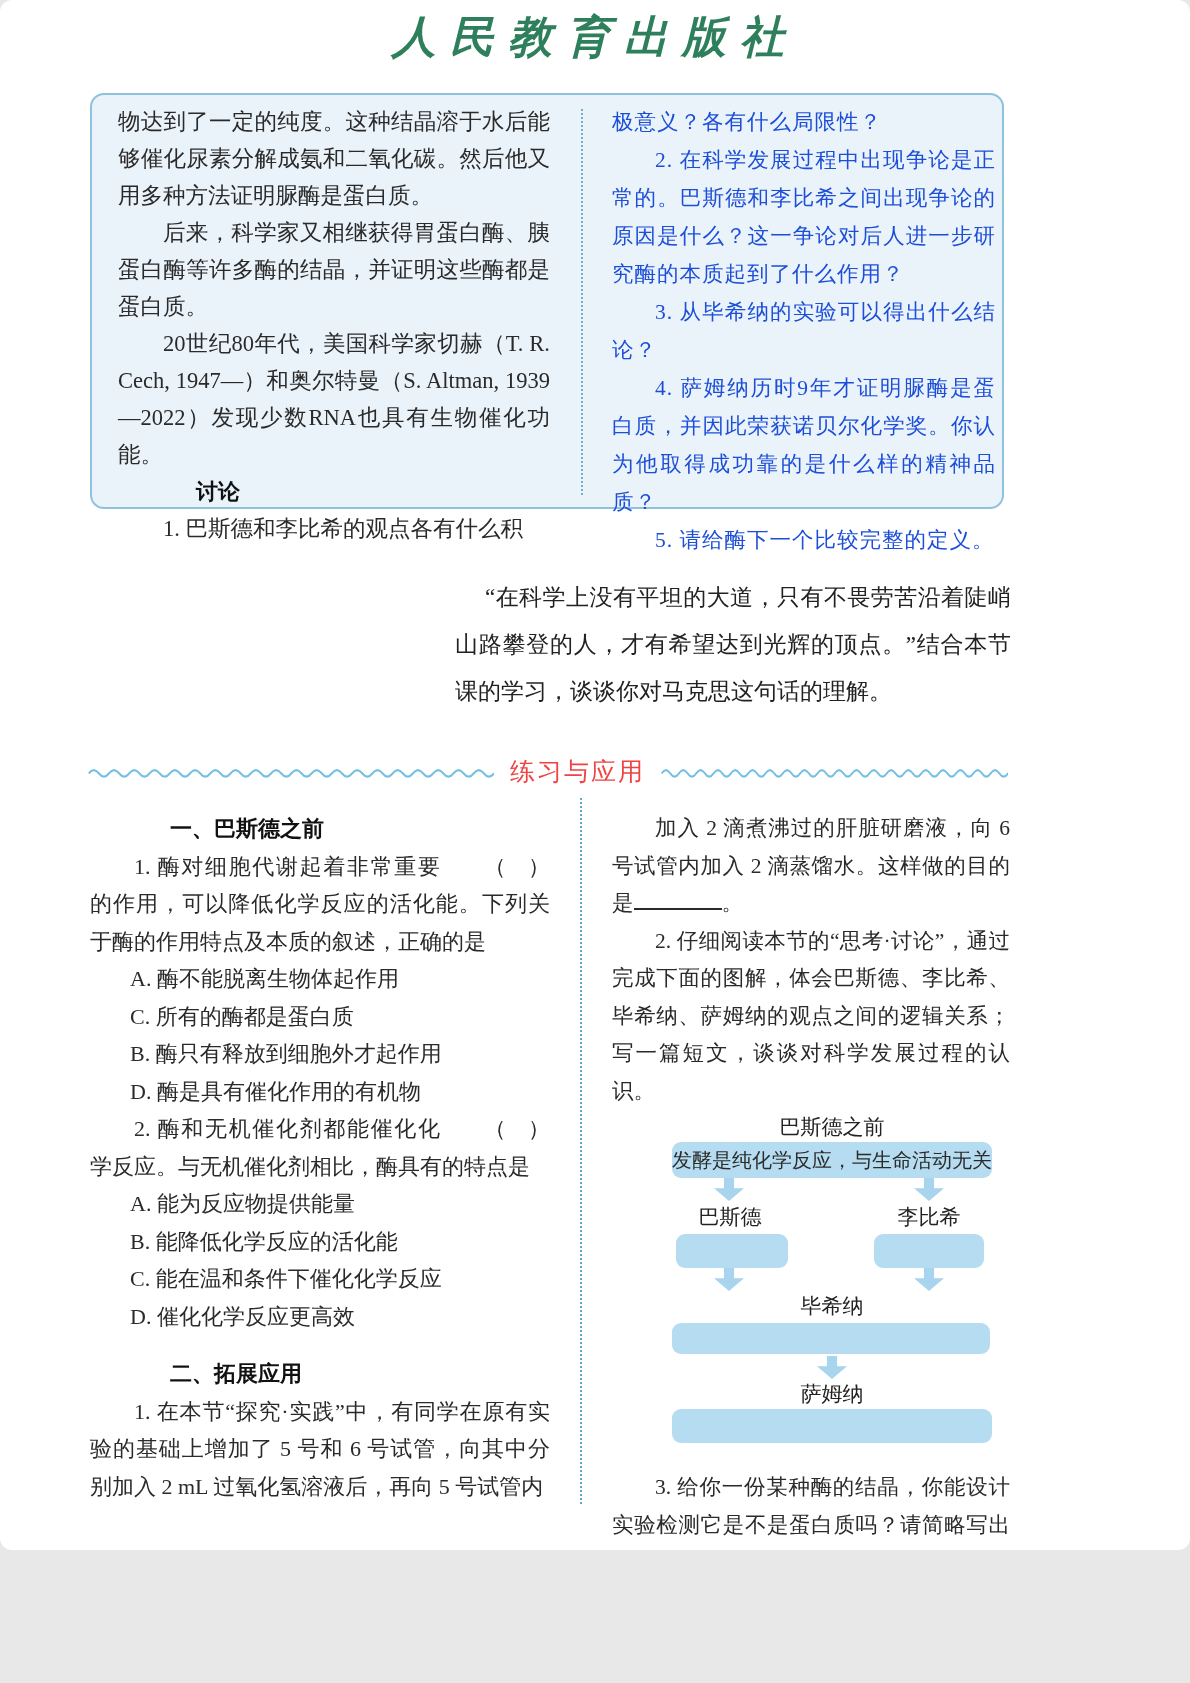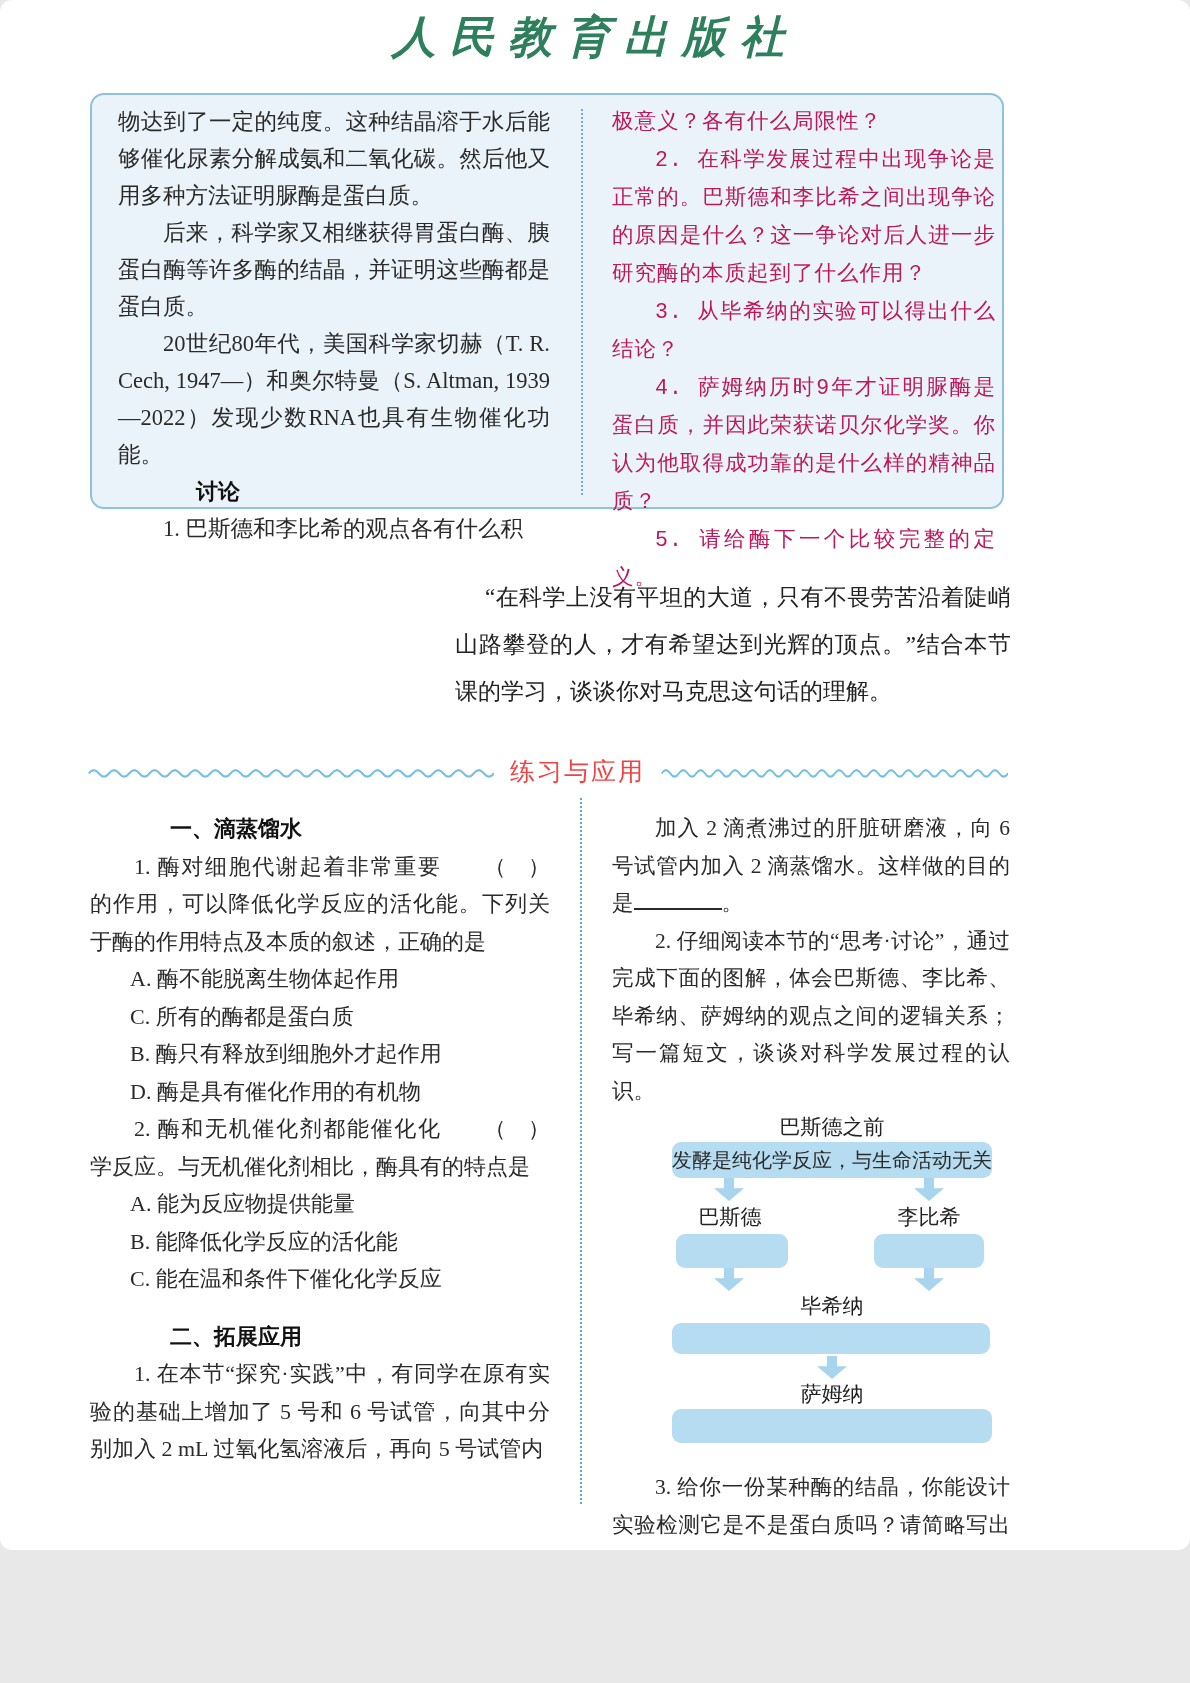--- a/index.html
+++ b/index.html
@@ -10,21 +10,21 @@
   .logo{position:absolute;left:0;width:100%;text-align:center;color:#2e7f5c;
         font-style:italic;font-weight:bold;font-family:"DejaVu Serif","Liberation Serif",serif;}
   .logo-top{top:8px;font-size:44px;letter-spacing:14px;}
   .logo-bottom{top:1624px;font-size:34px;letter-spacing:11px;}
 
   
   .dbox{position:absolute;left:90px;top:93px;width:914px;height:416px;background:#eaf3fa;
         border:2px solid #8fc2dc;border-radius:14px;box-sizing:border-box;}
   .dbox-left{position:absolute;left:26px;top:8px;width:432px;font-size:22.5px;line-height:37px;}
   .dbox-right{position:absolute;left:520px;top:8px;width:384px;font-size:21.5px;line-height:38px;
-        letter-spacing:1px;color:#be185d;font-family:Liberation Mono, monospace;}
+        letter-spacing:1px;color:#1d4ed8;}
   .dbox-divider{position:absolute;left:489px;top:14px;height:386px;border-left:2px dotted #6fb0d2;}
   .dbox p{margin:0;text-indent:2em;text-align:justify;}
   p.noind{text-indent:0;}
   .box-heading{margin:0;padding-left:34px;font-family:"Liberation Sans","DejaVu Sans",sans-serif;
         font-weight:bold;font-size:22px;color:#111;line-height:37px;}
 
   
   .quote{position:absolute;left:455px;top:574px;width:556px;font-size:23px;line-height:47px;
         text-align:justify;text-indent:30px;margin:0;color:#222;}
 
@@ -111,30 +111,31 @@
     <svg class="wave wave-left" viewBox="0 0 561 14" preserveAspectRatio="none">
       <path fill="none" stroke="#74c0e2" stroke-width="2.4" d="M1 9 q7 -7 14 0 t14 0 t14 0 t14 0 t14 0 t14 0 t14 0 t14 0 t14 0 t14 0 t14 0 t14 0 t14 0 t14 0 t14 0 t14 0 t14 0 t14 0 t14 0 t14 0 t14 0 t14 0 t14 0 t14 0 t14 0 t14 0 t14 0 t14 0 t14 0 t14 0 t14 0 t14 0 t14 0 t14 0 t14 0 t14 0 t14 0 t14 0 t14 0 t14 0"></path>
     </svg>
     <div class="ptitle">练习与应用</div>
     <svg class="wave wave-right" viewBox="0 0 561 14" preserveAspectRatio="none">
       <path fill="none" stroke="#74c0e2" stroke-width="2.4" d="M1 9 q7 -7 14 0 t14 0 t14 0 t14 0 t14 0 t14 0 t14 0 t14 0 t14 0 t14 0 t14 0 t14 0 t14 0 t14 0 t14 0 t14 0 t14 0 t14 0 t14 0 t14 0 t14 0 t14 0 t14 0 t14 0 t14 0 t14 0 t14 0 t14 0 t14 0 t14 0 t14 0 t14 0 t14 0 t14 0 t14 0 t14 0 t14 0 t14 0 t14 0 t14 0"></path>
     </svg>
   </div>
 
   <div class="pleft">
-    <p class="sec-heading">一、滴蒸馏水</p>
+    <p class="sec-heading">一、巴斯德之前</p>
     <p><span class="bracket">（　）</span><span>1. 酶对细胞代谢起着非常重要的作用，可以降低化学反应的活化能。下列关于酶的作用特点及本质的叙述，正确的是</span></p>
     <p class="opt">A. 酶不能脱离生物体起作用</p>
     <p class="opt">C. 所有的酶都是蛋白质</p>
     <p class="opt">B. 酶只有释放到细胞外才起作用</p>
     <p class="opt">D. 酶是具有催化作用的有机物</p>
     <p><span class="bracket">（　）</span><span>2. 酶和无机催化剂都能催化化学反应。与无机催化剂相比，酶具有的特点是</span></p>
     <p class="opt">A. 能为反应物提供能量</p>
     <p class="opt">B. 能降低化学反应的活化能</p>
     <p class="opt">C. 能在温和条件下催化化学反应</p>
+    <p class="opt">D. 催化化学反应更高效</p>
     <p class="sec-heading second">二、拓展应用</p>
     <p>1. 在本节“探究·实践”中，有同学在原有实验的基础上增加了 5 号和 6 号试管，向其中分别加入 2 mL 过氧化氢溶液后，再向 5 号试管内</p>
   </div>
 
   <div class="pdivider"></div>
 
   <div class="pright">
     <p class="noind"><span>加入 2 滴煮沸过的肝脏研磨液，向 6 号试管内加入 2 滴蒸馏水。这样做的目的是</span><span class="blank"></span><span>。</span></p>
     <p>2. 仔细阅读本节的“思考·讨论”，通过完成下面的图解，体会巴斯德、李比希、毕希纳、萨姆纳的观点之间的逻辑关系；写一篇短文，谈谈对科学发展过程的认识。</p>
 

